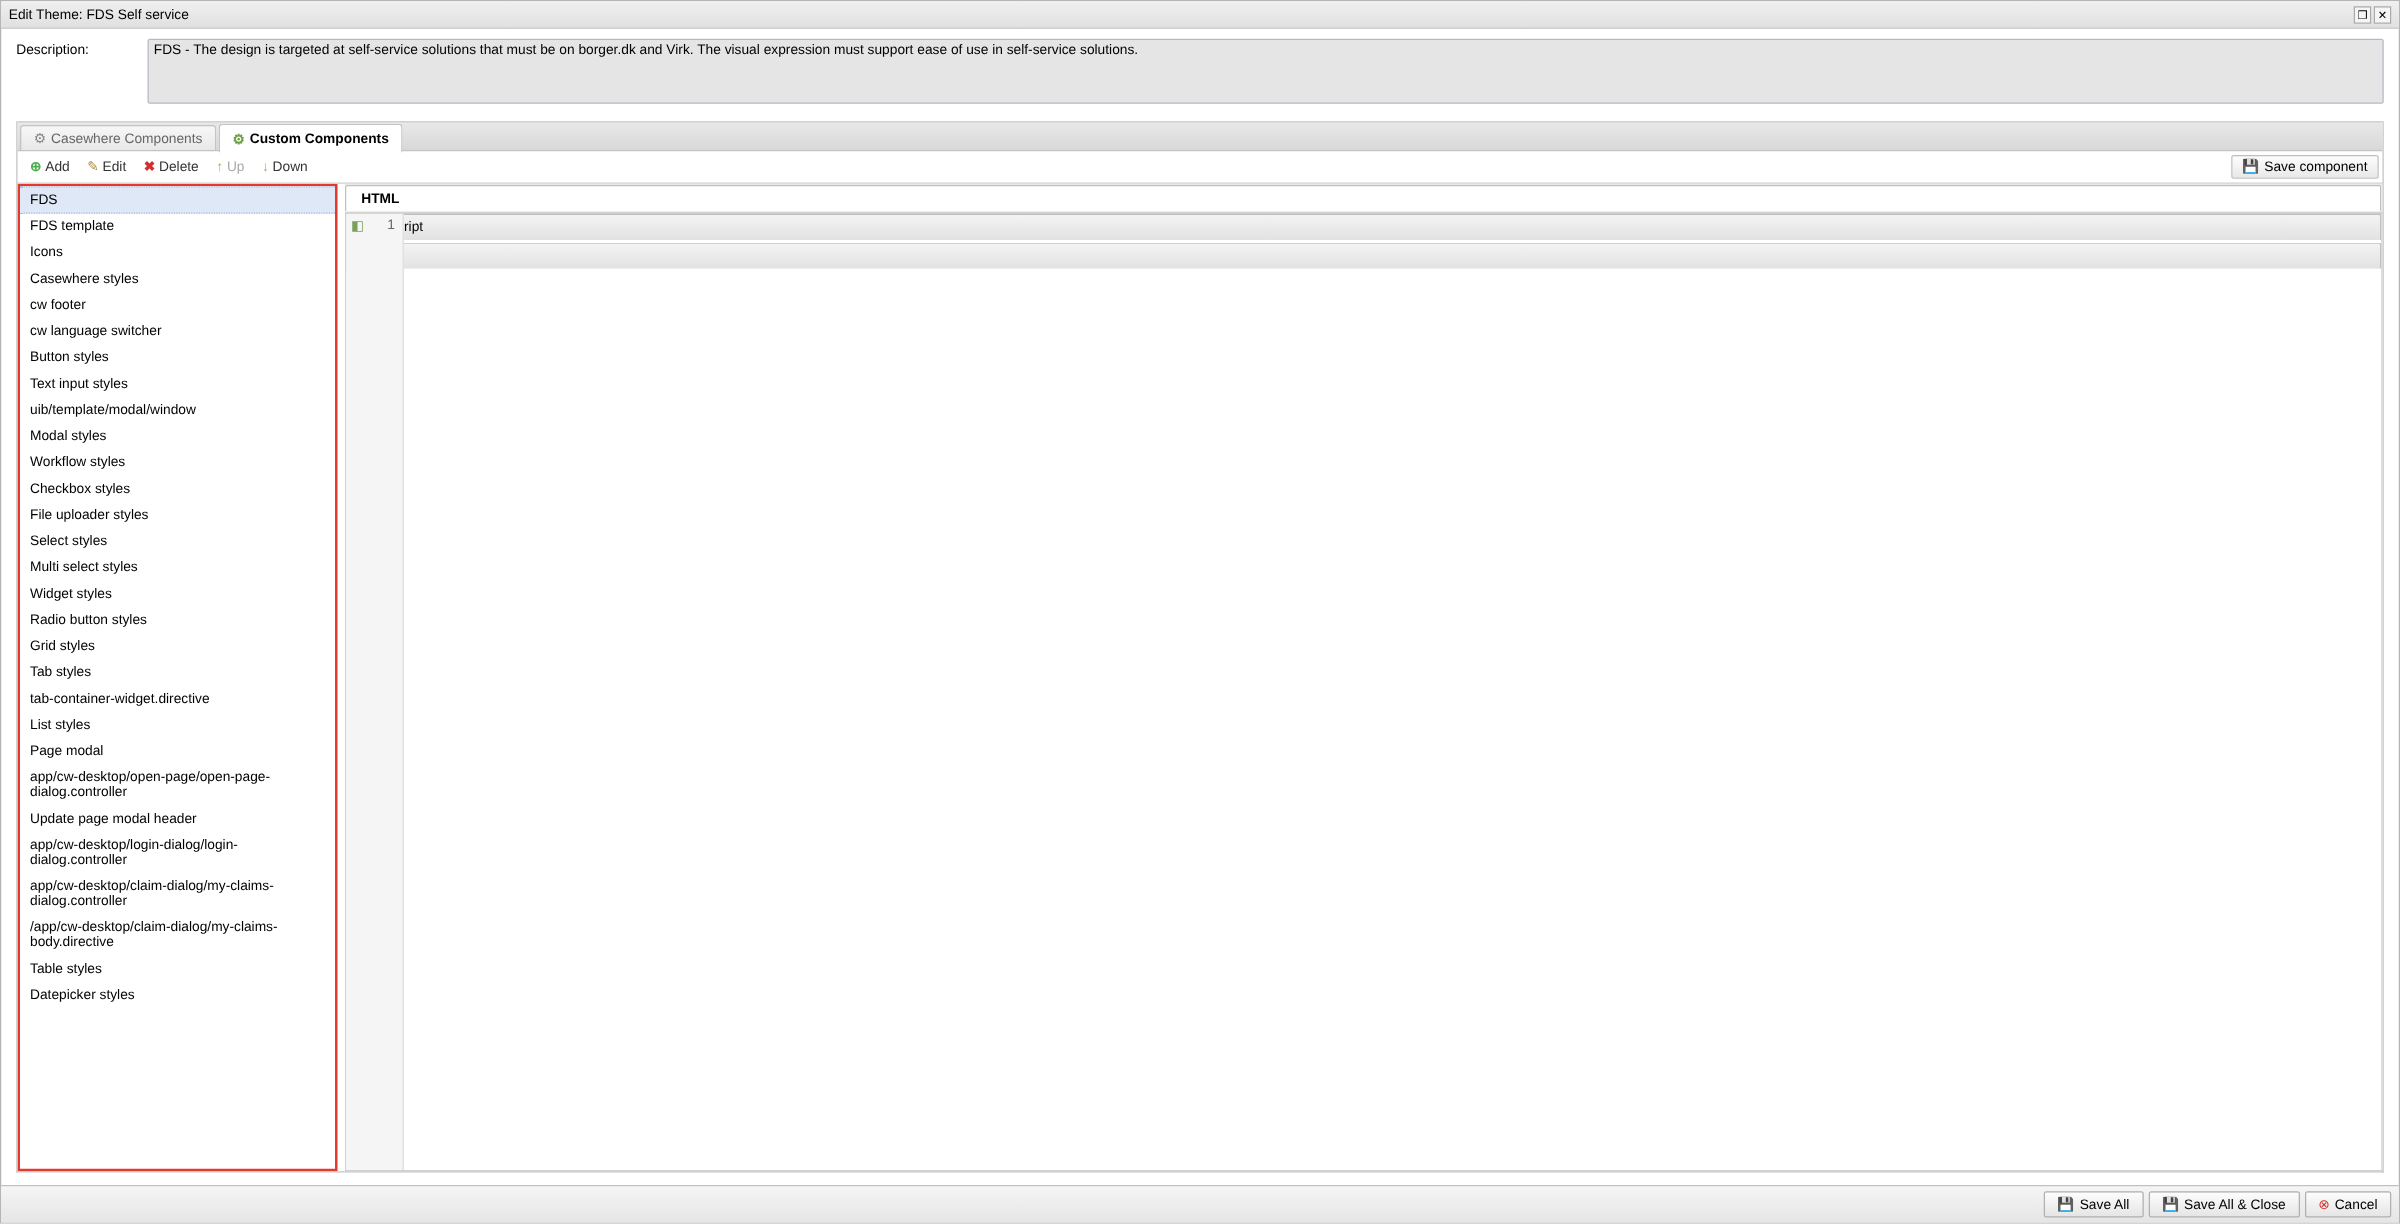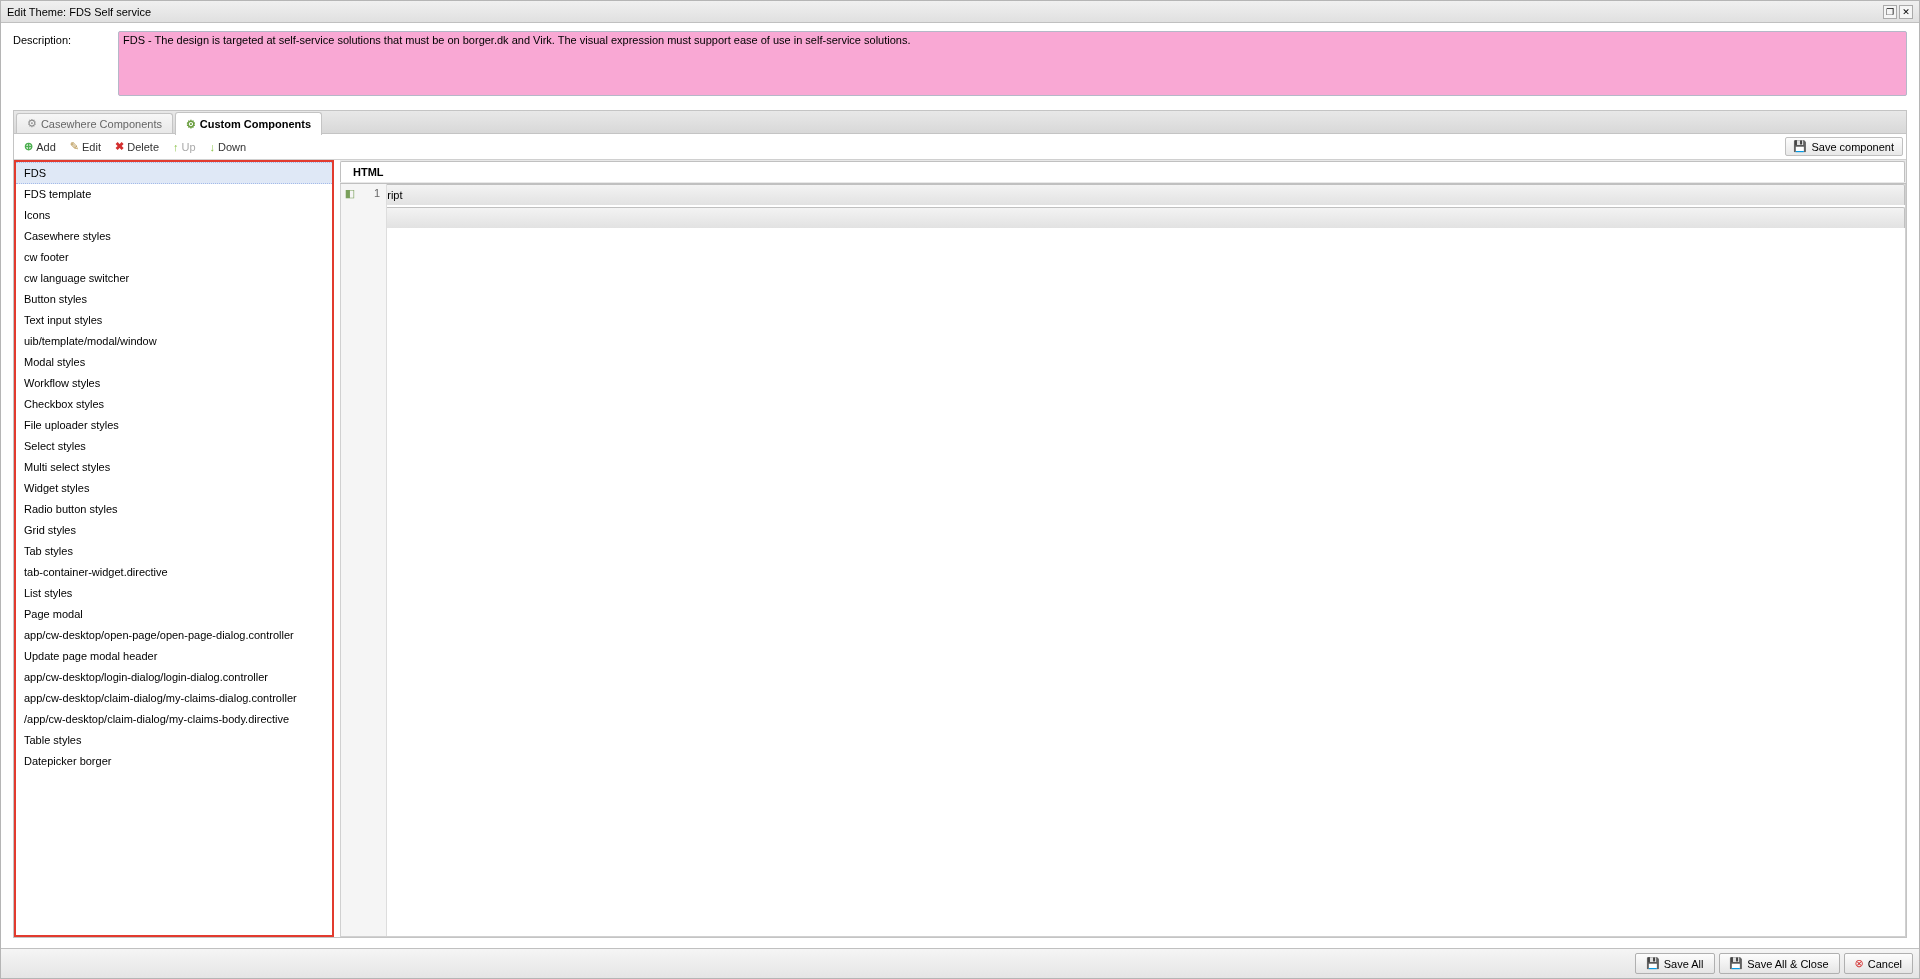--- a/index.html
+++ b/index.html
@@ -51,26 +51,26 @@
   font-family: inherit;
   font-size: 11px;
   outline: none;
   background: #fff;
   border-radius: 2px;
 }
 .form-row textarea {
   flex: 1;
   border: 1px solid #b5b8c8;
   padding: 2px 4px;
-  height: 65px;
+  height: 52px;
   font-family: inherit;
   font-size: 11px;
   outline: none;
   resize: none;
-  background: #f9a8d4;
+  background: #e5e5e5;
   border-radius: 2px;
 }
 .tabs-outer {
   margin: 0 12px;
   border: 1px solid #c4c4c4;
   border-top: none;
   background: #fff;
   flex: 1;
   display: flex;
   flex-direction: column;
@@ -128,21 +128,21 @@
   margin-right: 3px;
   border-radius: 2px;
   cursor: pointer;
 }
 .workarea {
   flex: 1;
   display: flex;
   overflow: hidden;
 }
 .list-panel {
-  width: 320px;
+  width: 256px;
   border: 2px solid #e23b2e;
   margin: 0px;
   display: flex;
   flex-direction: column;
   overflow: hidden;
 }
 .list-wrap {
   flex: 1;
   overflow-y: scroll;
 }
@@ -325,21 +325,21 @@
             <div class="list-item">Tab styles</div>
             <div class="list-item">tab-container-widget.directive</div>
             <div class="list-item">List styles</div>
             <div class="list-item">Page modal</div>
             <div class="list-item">app/cw-desktop/open-page/open-page-dialog.controller</div>
             <div class="list-item">Update page modal header</div>
             <div class="list-item">app/cw-desktop/login-dialog/login-dialog.controller</div>
             <div class="list-item">app/cw-desktop/claim-dialog/my-claims-dialog.controller</div>
             <div class="list-item">/app/cw-desktop/claim-dialog/my-claims-body.directive</div>
             <div class="list-item">Table styles</div>
-            <div class="list-item">Datepicker borger</div>
+            <div class="list-item">Datepicker styles</div>
           </div>
       </div>
 
       <div class="editor-panel">
         <div class="editor-tabs">
           <div class="editor-tab active">
             <span>HTML</span>
           </div>
           <div class="editor-tab">
             <span>Javascript</span>

